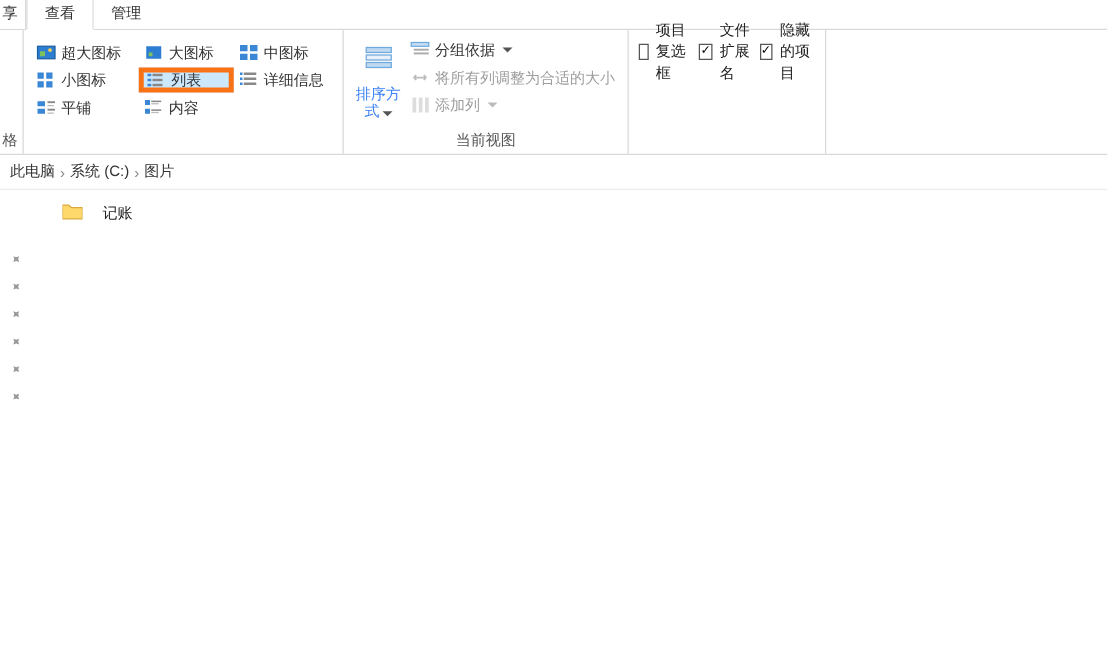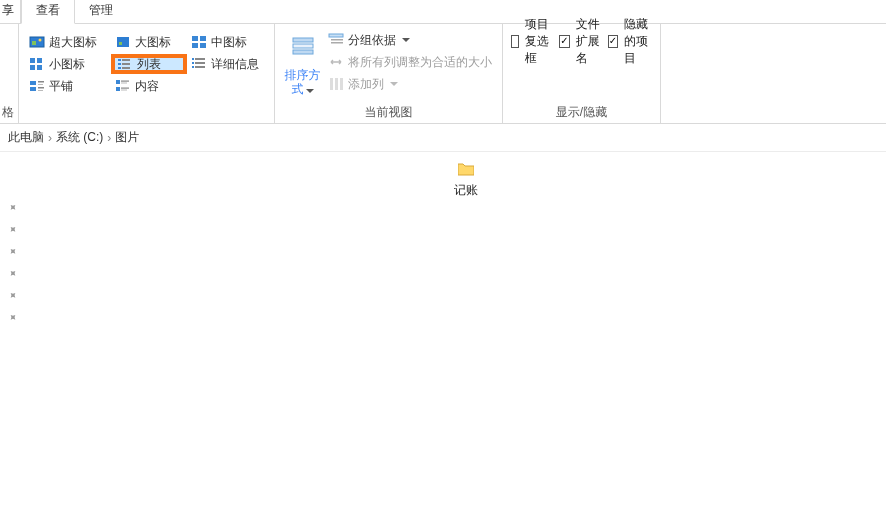--- a/index.html
+++ b/index.html
@@ -168,26 +168,24 @@
     width: 12px; height: 12px;
     color: #9a9a9a;
     transform: rotate(45deg);
   }
   .file-pane {
     flex: 1;
     padding: 10px 0 0 20px;
   }
   .file-row {
     display: flex;
-    align-items: center;
-    gap: 6px;
+    gap: 16px;
     height: 20px;
     padding: 0 4px;
     cursor: default;
-    flex-direction: column;
   }
   .file-row .fname { font-size: 12px; color: #222; }
   .folder-ico {
     width: 16px; height: 14px;
   }
   .monitor-ico { width: 16px; height: 14px; }
 </style>
 </head>
 <body>
 
@@ -374,21 +372,20 @@
         <div class="chk-row">
           <span class="chk checked"></span>
           <span>文件扩展名</span>
         </div>
         <div class="chk-row">
           <span class="chk checked"></span>
           <span>隐藏的项目</span>
         </div>
       </div>
     </div>
-    <div class="ribbon-group-label">显示/隐藏</div>
   </div>
 
 
 </div>
 
 <div class="location-bar">
   <span>此电脑</span>
   <span class="bc-sep">›</span>
   <span>系统 (C:)</span>
   <span class="bc-sep">›</span>

